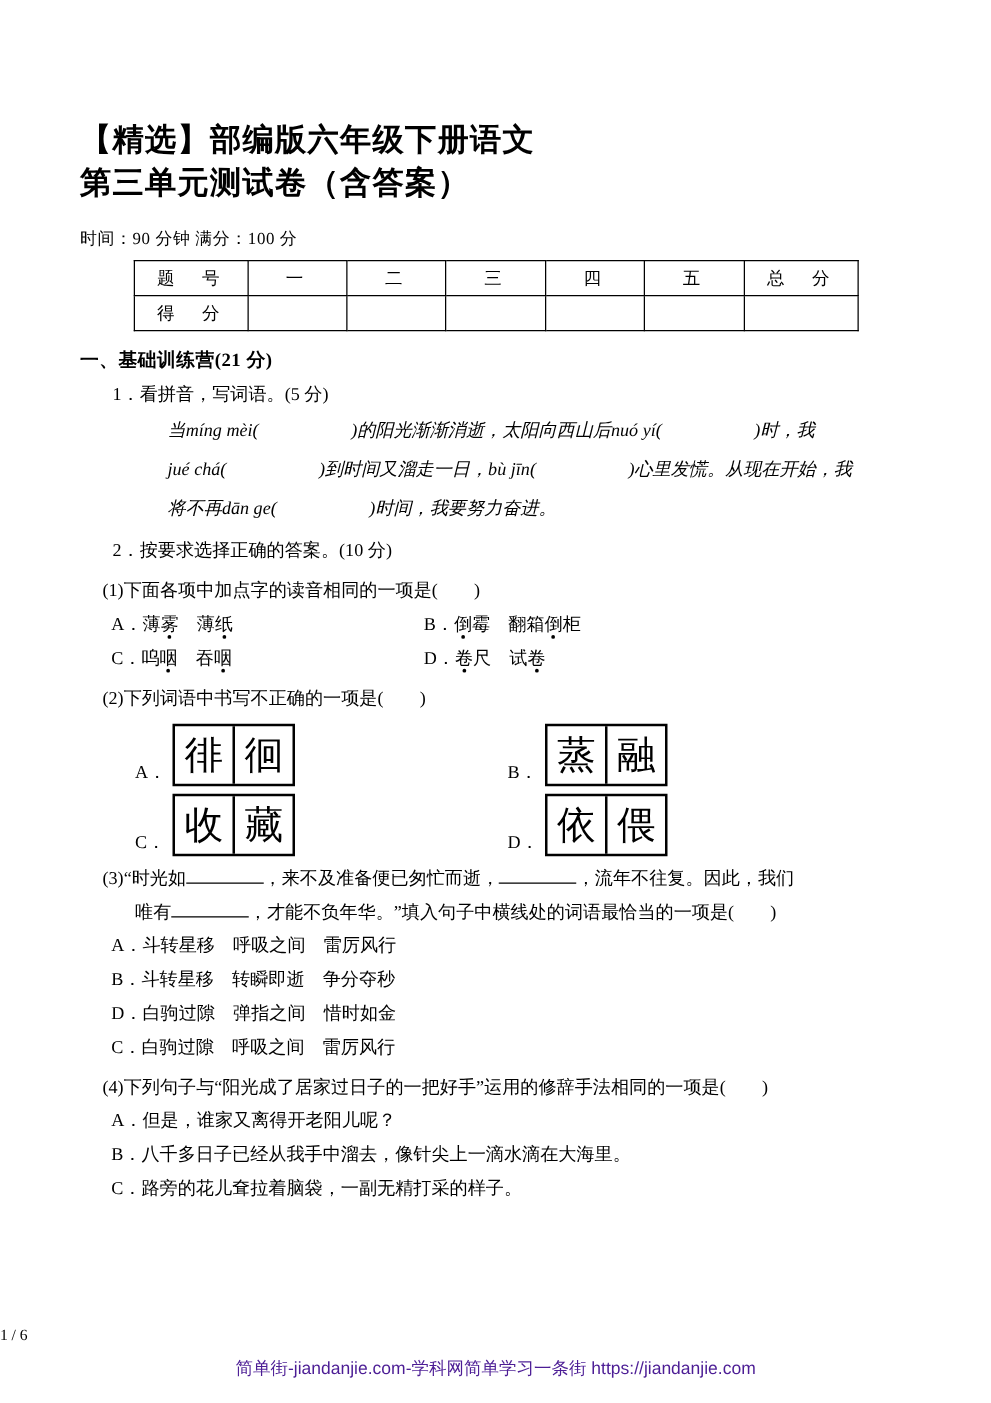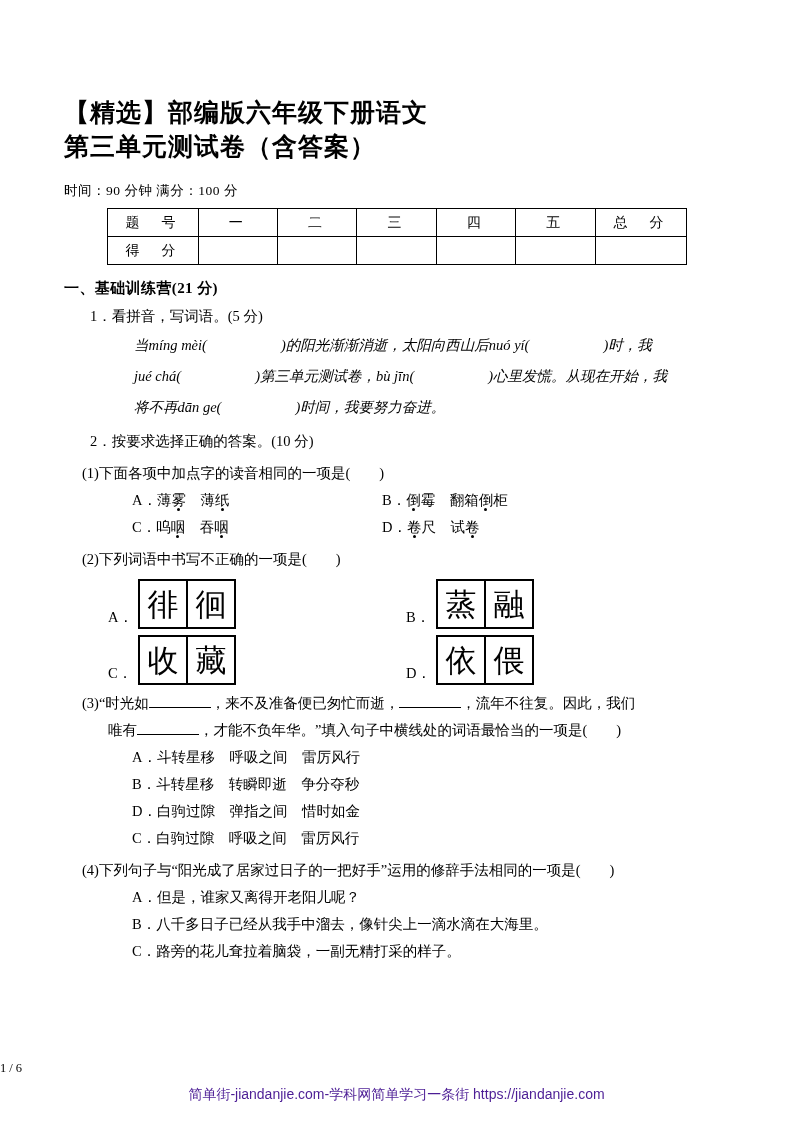--- a/index.html
+++ b/index.html
@@ -69,21 +69,21 @@
   .q {
     font-size: 14.5px;
     line-height: 27px;
     margin-top: 5px;
   }
   .q.lvl1 { margin-left: 26px; }
   .q.lvl2 { margin-left: 18px; }
   .opt {
     font-size: 14.5px;
     line-height: 27px;
-    margin-left: 68px;
+    margin-left: 25px;
   }
   .opt .col2 {
     display: inline-block;
     width: 250px;
   }
   .fill-text {
     margin-left: 70px;
     font-size: 14.5px;
     line-height: 31px;
     text-align: justify;
@@ -202,21 +202,21 @@
 
   <div class="q lvl1">
     <span>1．</span><span>看拼音，写词语。(5 分)</span>
   </div>
 
   <div class="fill-text">
     <span>当</span><span>míng mèi</span>(<span class="blank-paren"></span>)<span>的阳光渐渐消逝，太阳向西山后</span><span>nuó yí</span>(<span class="blank-paren"></span>)<span>时，我</span>
   </div>
 
   <div class="fill-text">
-    <span>jué chá</span>(<span class="blank-paren"></span>)<span>第三单元测试卷，</span><span>bù jīn</span>(<span class="blank-paren"></span>)<span>心里发慌。从现在开始，我</span>
+    <span>jué chá</span>(<span class="blank-paren"></span>)<span>到时间又溜走一日，</span><span>bù jīn</span>(<span class="blank-paren"></span>)<span>心里发慌。从现在开始，我</span>
   </div>
 
   <div class="fill-text">
     <span>将不再</span><span>dān ge</span>(<span class="blank-paren"></span>)<span>时间，我要努力奋进。</span>
   </div>
 
   <div class="q lvl1">
     <span>2．</span><span>按要求选择正确的答案。(10 分)</span>
   </div>
 

